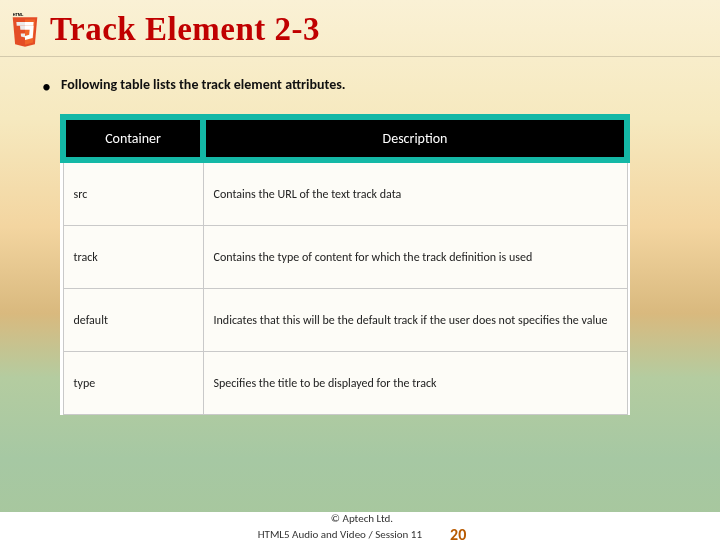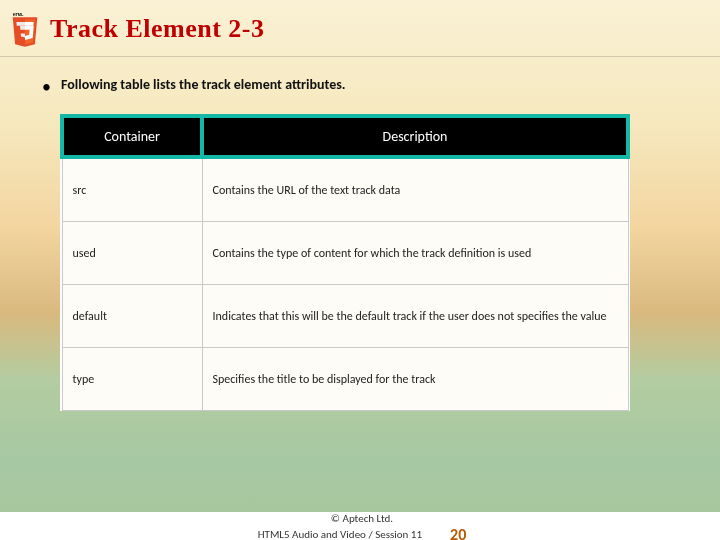--- a/index.html
+++ b/index.html
@@ -11,21 +11,21 @@
   }
   .header {
     display: flex; align-items: center; gap: 8px;
     padding: 10px 8px 8px 8px;
     border-bottom: 1px solid rgba(0,0,0,0.15);
   }
   .html5-logo { width: 34px; height: 38px; display: block; }
   .title {
     font-family: Georgia, 'Times New Roman', serif;
     font-weight: bold;
-    font-size: 26px;
+    font-size: 33px;
     color: #c00000;
     letter-spacing: 0.5px;
   }
   .body {
     position: absolute;
     top: 76px; left: 42px; right: 30px;
   }
   .lead-row { display: flex; align-items: flex-start; gap: 10px; margin-bottom: 18px; }
   .bullet { font-size: 18px; line-height: 1; color: #000; margin-top: 2px; }
   .lead { font-size: 14px; color: #111; font-weight: 600; text-align: center; }
@@ -34,21 +34,21 @@
     width: 570px;
     margin-left: 18px;
     background: #fff;
   }
   table.attrs th {
     background: #000; color: #fff;
     font-weight: 400;
     font-size: 14px;
     padding: 10px 12px;
     text-align: center;
-    border: 4px solid #14b8a6;
+    border: 6px solid #14b8a6;
   }
   table.attrs td {
     border: 1px solid #c9c9c9;
     font-size: 12px;
     padding: 24px 10px;
     color: #222;
     background: #fdfcf7;
     vertical-align: middle;
   }
   table.attrs td.attr-name { width: 140px; text-align: left; }
@@ -92,21 +92,21 @@
           <th>Container</th>
           <th>Description</th>
         </tr>
       </thead>
       <tbody>
         <tr>
           <td class="attr-name">src</td>
           <td class="attr-desc">Contains the URL of the text track data</td>
         </tr>
         <tr>
-          <td class="attr-name">used</td>
+          <td class="attr-name">track</td>
           <td class="attr-desc">Contains the type of content for which the track definition is used</td>
         </tr>
         <tr>
           <td class="attr-name">default</td>
           <td class="attr-desc">Indicates that this will be the default track if the user does not specifies the value</td>
         </tr>
         <tr>
           <td class="attr-name">type</td>
           <td class="attr-desc">Specifies the title to be displayed for the track</td>
         </tr>

